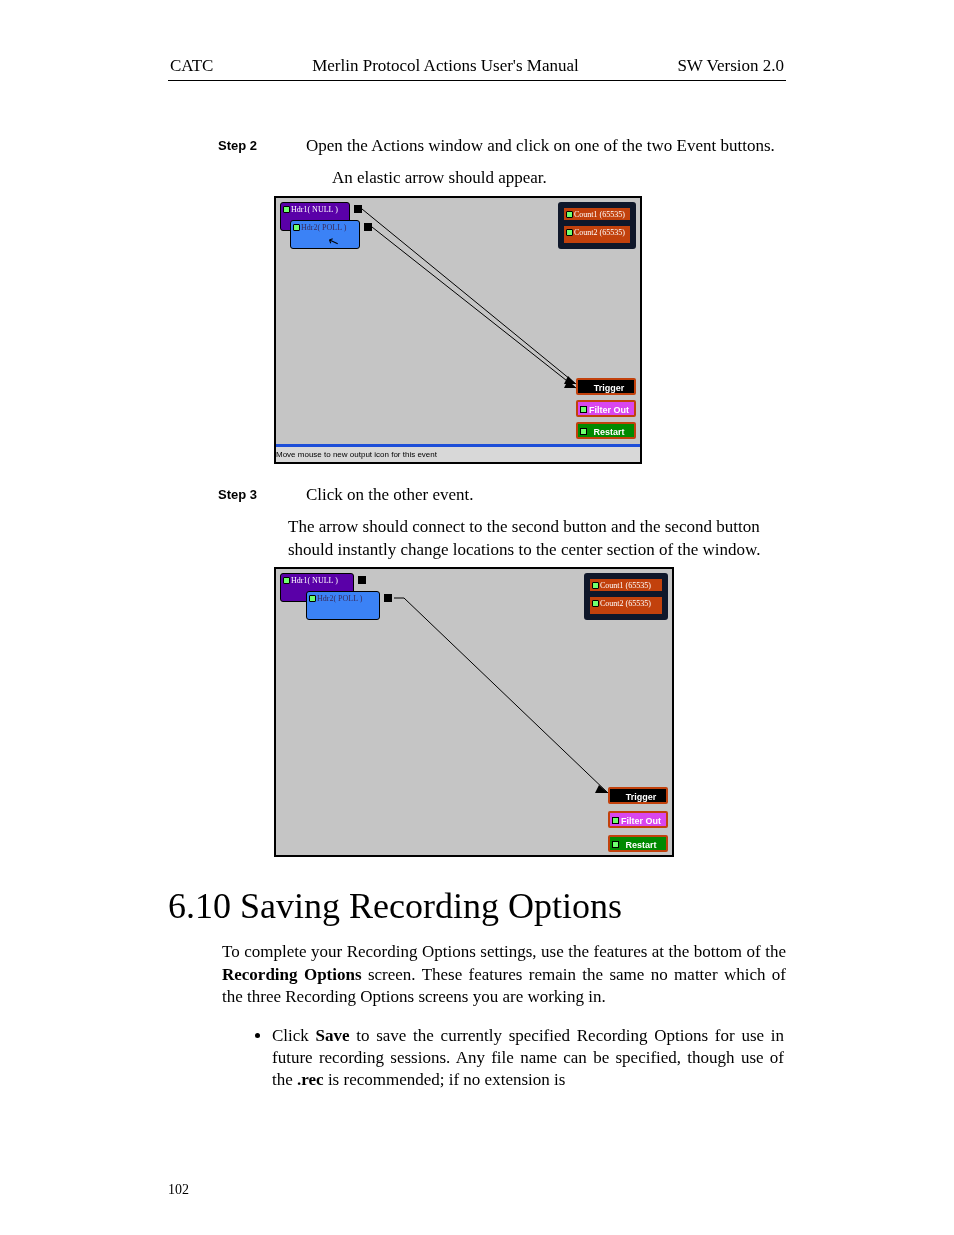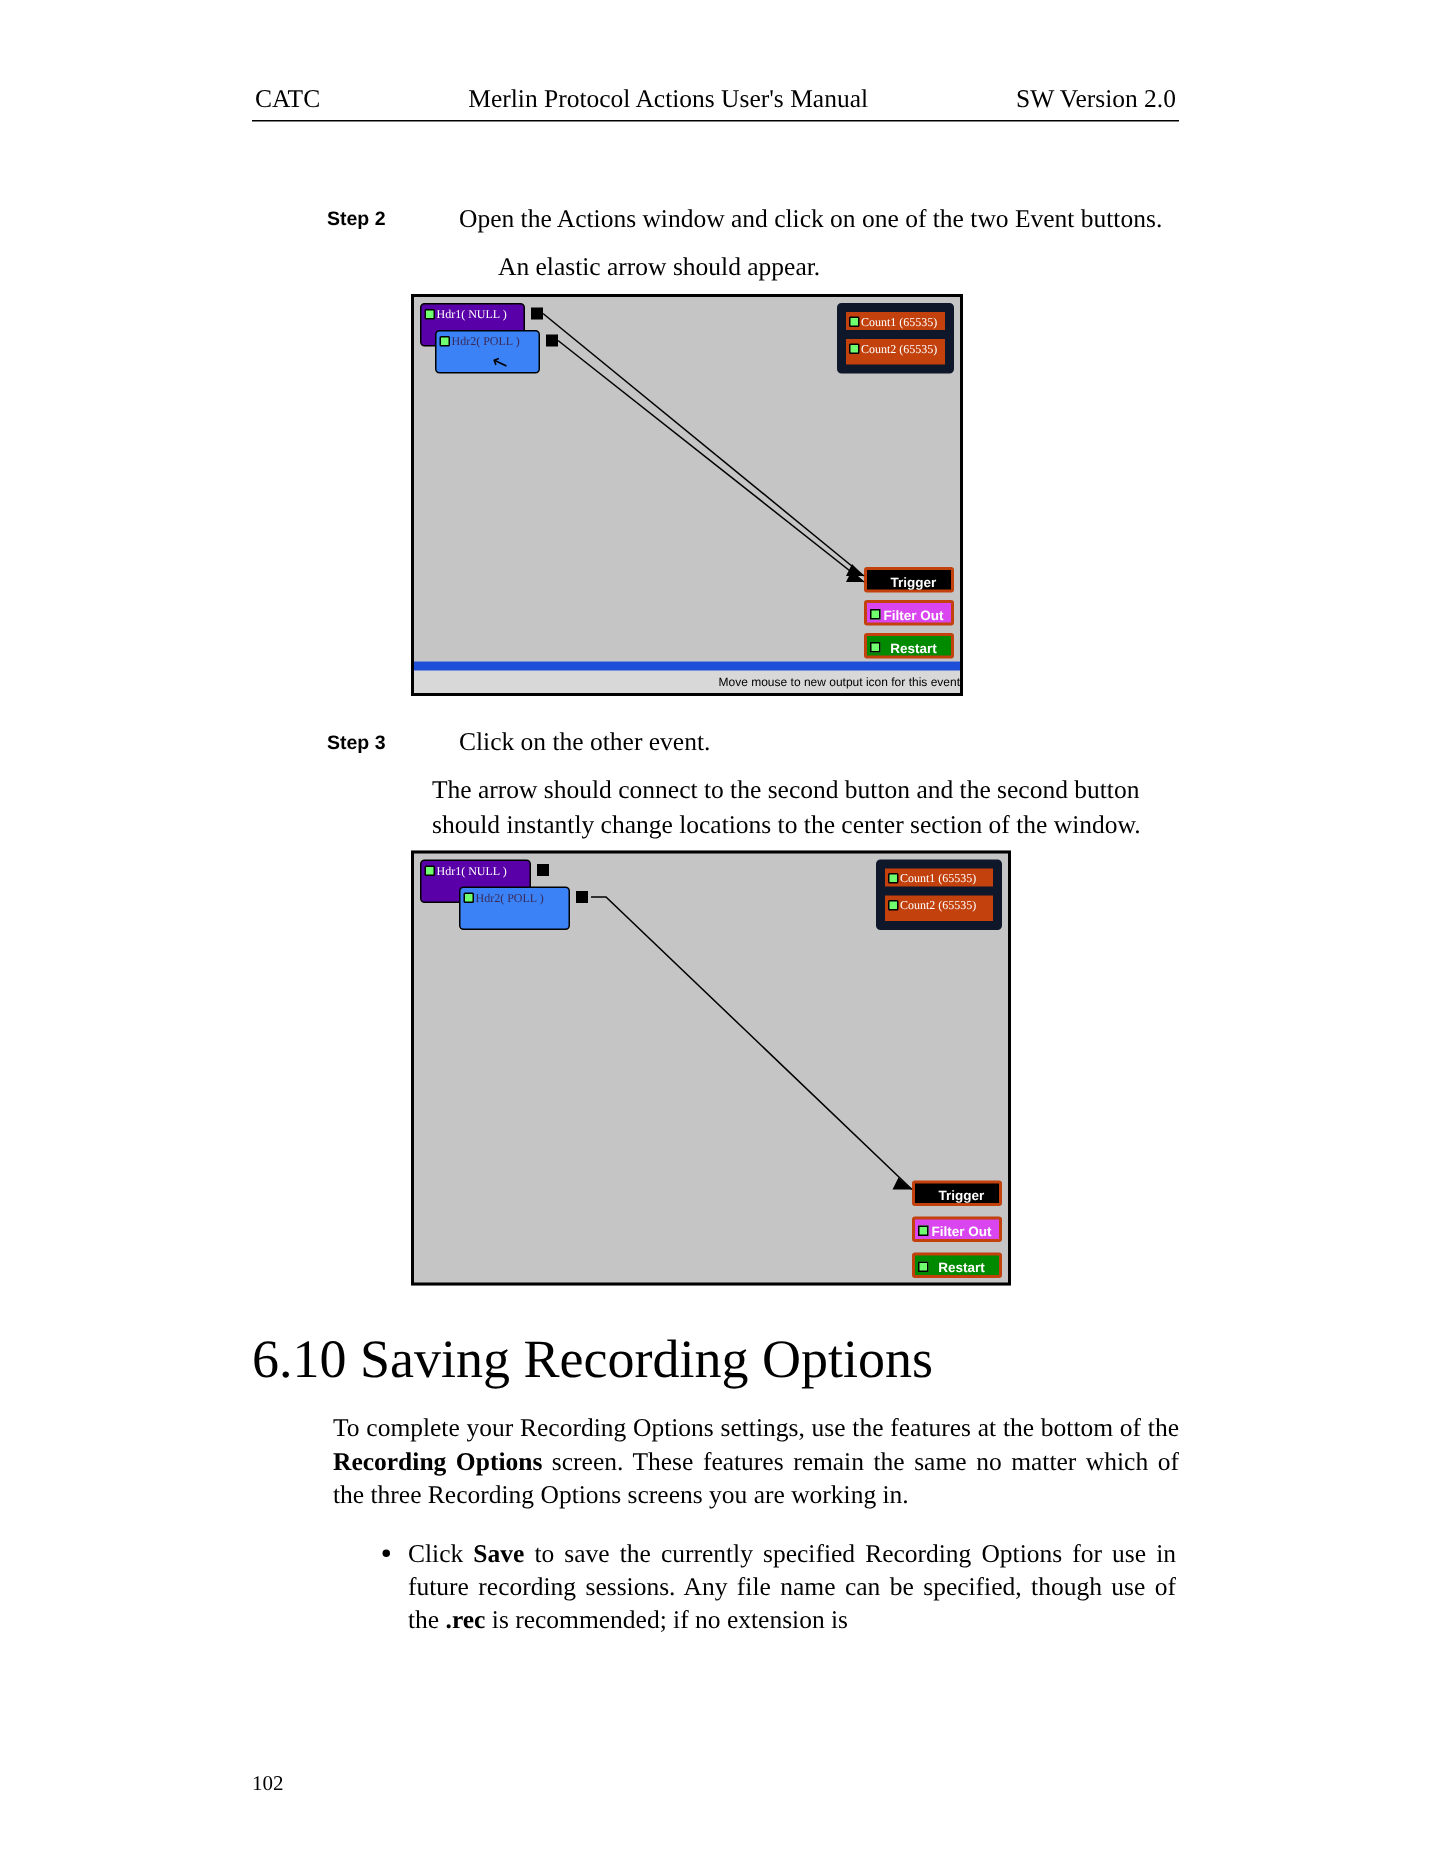--- a/index.html
+++ b/index.html
@@ -55,24 +55,24 @@
     box-sizing: border-box;
   }
   .diagram.d1 { width: 368px; height: 268px; }
   .diagram.d2 { width: 400px; height: 290px; }
   .diagram .canvas { position: relative; width: 100%; height: 100%; }
   .diagram .status-bar {
     position: absolute;
     left: 0; right: 0; bottom: 0;
     height: 15px;
     background: #d8d8d8;
-    border-top: 6px solid #1d4ed8;
+    border-top: 3px solid #1d4ed8;
     font-family: Arial, Helvetica, sans-serif;
     font-size: 8px;
-    text-align: right;
+    text-align: left;
     line-height: 15px;
     color: #000;
   }
   .chip {
     position: absolute;
     height: 29px;
     line-height: 13px;
     font-family: Liberation Serif, serif;
     font-size: 8px;
     color: #fff;

